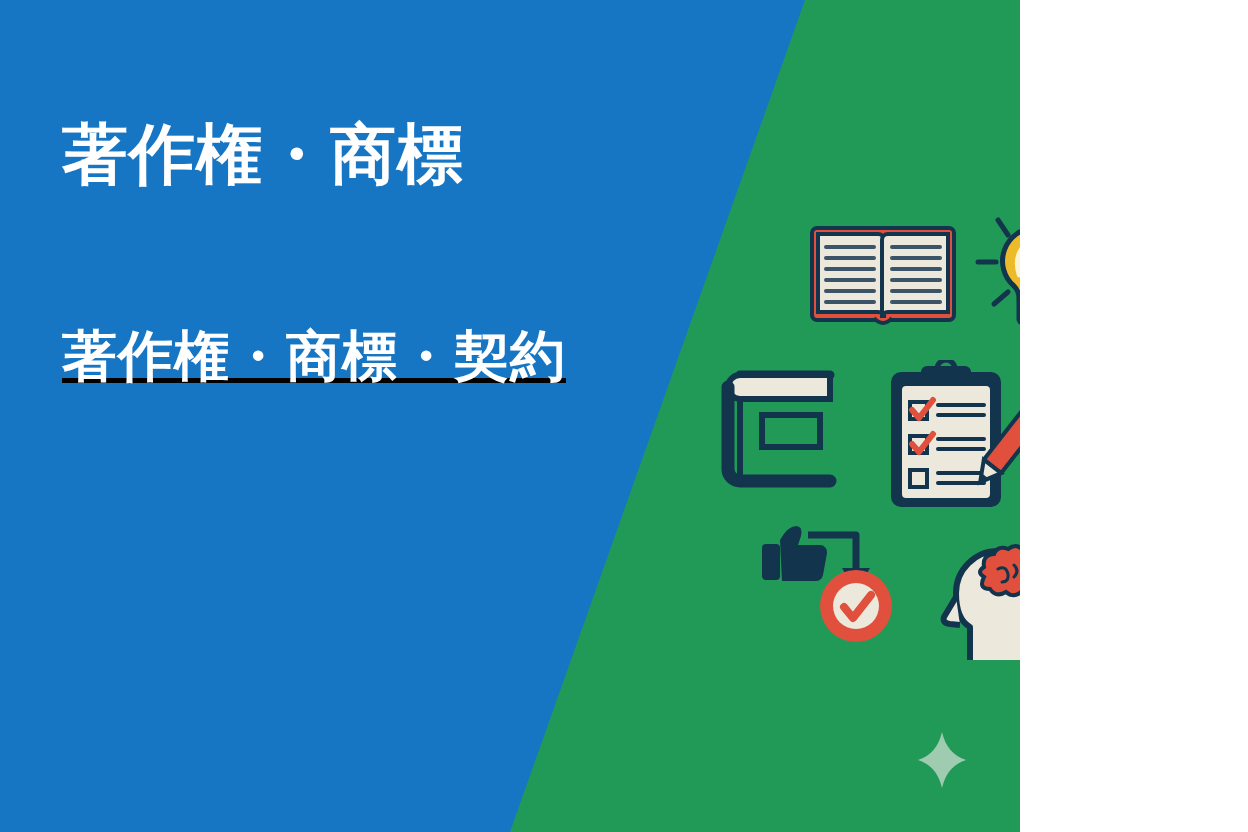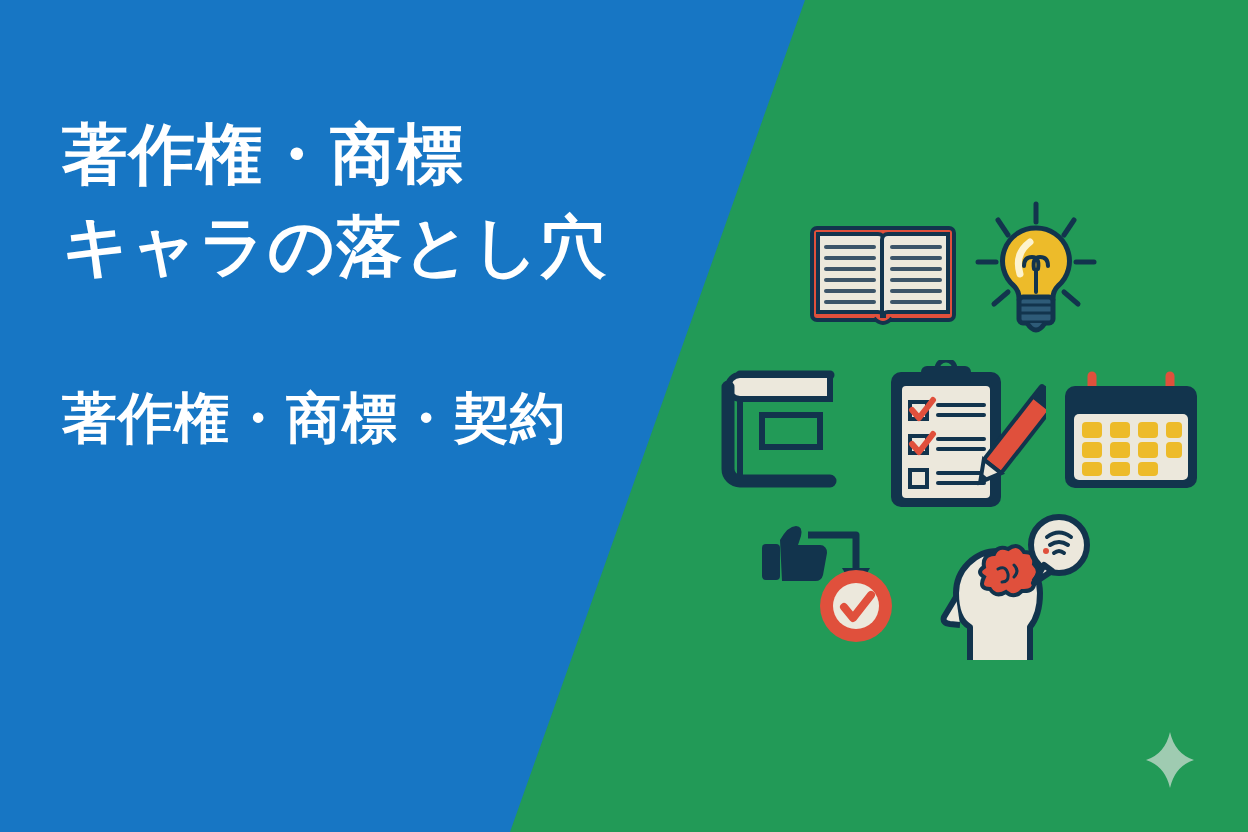--- a/index.html
+++ b/index.html
@@ -1,21 +1,21 @@
 <!DOCTYPE html>
 <html><head>
 <meta charset="utf-8">
 <title>Thumbnail</title>
 <style>
   html,body{margin:0;padding:0;background:#fff;}
   *{box-sizing:border-box;}
 
   .canvas{
     position:relative;
-    width:1248px;height:832px;
+    width:1020px;height:832px;
     overflow:hidden;
     font-family:"Liberation Sans","DejaVu Sans",sans-serif;
     background:#000000;
   }
 
   
   .bg-blue{position:absolute;inset:0;background:#1776c4;}
   .bg-green{
     position:absolute;inset:0;
     background:#229a57;
@@ -28,21 +28,21 @@
     z-index:5;
   }
   .title-line{
     color:#ffffff;
     font-size:66px;
     font-weight:bold;
     line-height:92px;
     letter-spacing:1px;
     white-space:nowrap;
   }
-  .sub-block{margin-top:88px;}
+  .sub-block{margin-top:118px;text-decoration:underline;}
   .sub-line{
     color:#ffffff;
     font-size:55px;
     font-weight:bold;
     line-height:76px;
     letter-spacing:1px;
     white-space:nowrap;
   }
 
   
@@ -56,21 +56,20 @@
 
 <div class="canvas">
 
   <div class="bg-blue"></div>
   <div class="bg-green"></div>
 
   <div class="text-col">
 
     <div>
       <div class="title-line">著作権・商標</div>
-      <div class="title-line">キャラの落とし穴</div>
     </div>
 
     <div class="sub-block">
       <div class="sub-line">著作権・商標・契約</div>
     </div>
 
   </div>
 
   <div class="illus">
 

